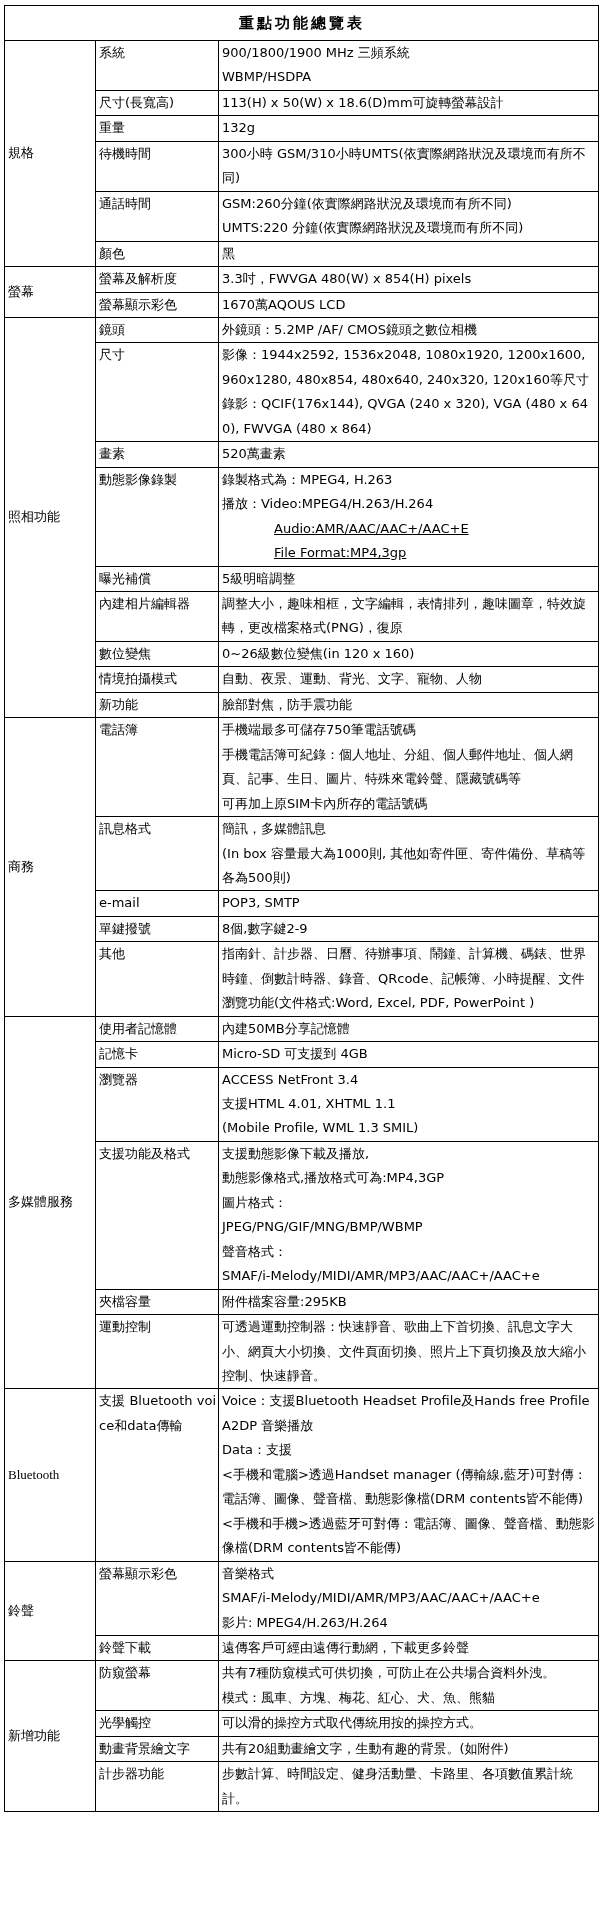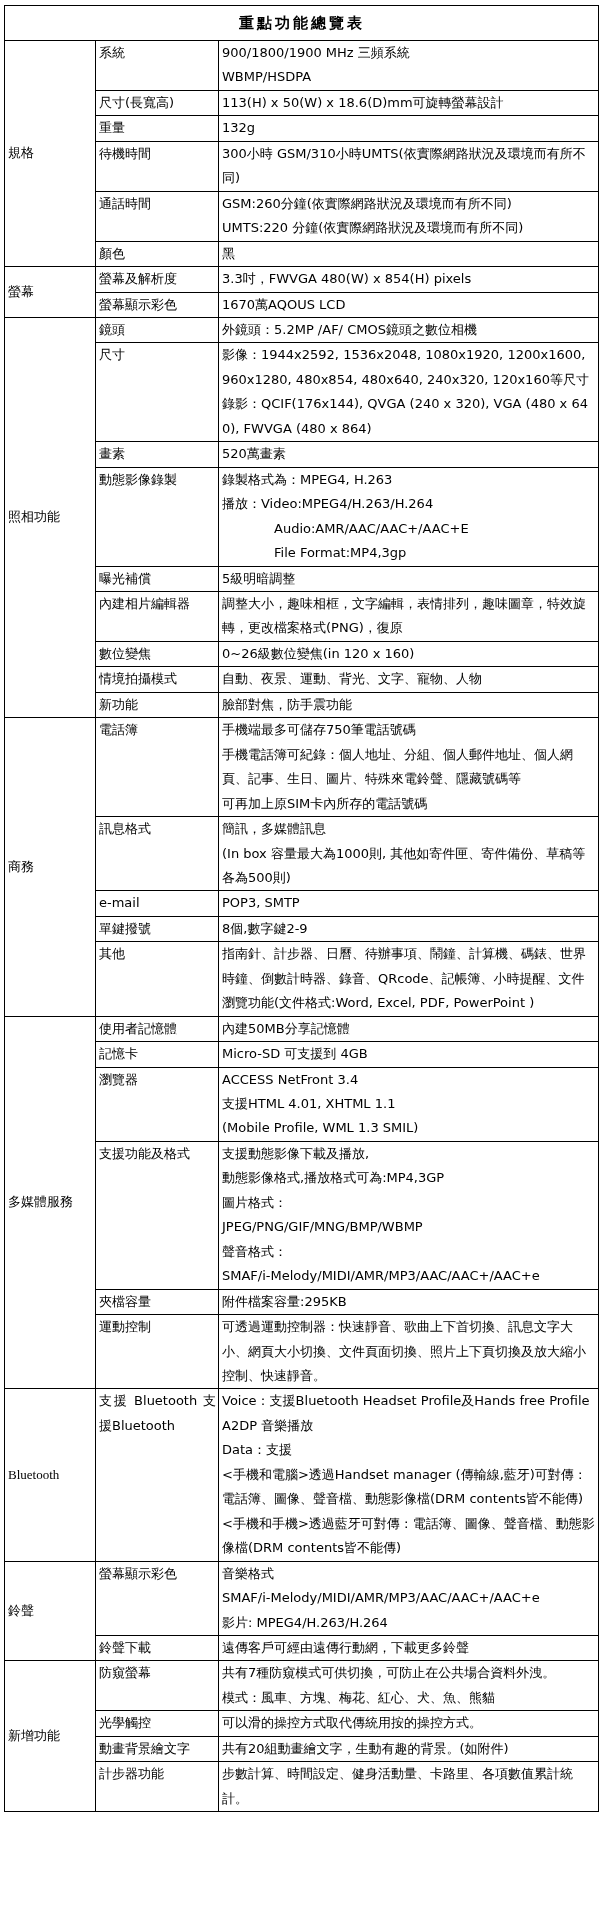--- a/index.html
+++ b/index.html
@@ -15,21 +15,21 @@
   }
   table.spec td.title {
     text-align: center; font-size: 15px; font-weight: bold; letter-spacing: 3px;
     height: 34px; line-height: 34px; vertical-align: middle;
   }
   td.cat { vertical-align: middle !important; font-family: Liberation Serif, serif; }
   col.c1 { width: 91px; }
   col.c2 { width: 123px; }
   col.c3 { width: 380px; }
   .line { display: block; white-space: normal; }
-  .indent { padding-left: 52px; }
+  .indent { padding-left: 52px; text-decoration: underline; }
 </style>
 </head>
 <body>
 
 <table class="spec">
   <colgroup>
       <col class="c1">
       <col class="c2">
       <col class="c3">
     </colgroup>
@@ -221,21 +221,21 @@
         </td>
       </tr>
       <tr>
         <td>運動控制</td>
         <td>
           <span class="line">可透過運動控制器：快速靜音、歌曲上下首切換、訊息文字大小、網頁大小切換、文件頁面切換、照片上下頁切換及放大縮小控制、快速靜音。</span>
         </td>
       </tr>
       <tr>
         <td class="cat" rowspan="1">Bluetooth</td>
-        <td style="text-align: justify;">支援 Bluetooth 支援Bluetooth</td>
+        <td style="text-align: justify;">支援 Bluetooth voice和data傳輸</td>
         <td>
           <span class="line">Voice：支援Bluetooth Headset Profile及Hands free Profile</span>
           <span class="line">A2DP 音樂播放</span>
           <span class="line">Data：支援</span>
           <span class="line">&lt;手機和電腦&gt;透過Handset manager (傳輸線,藍牙)可對傳：電話簿、圖像、聲音檔、動態影像檔(DRM contents皆不能傳)</span>
           <span class="line">&lt;手機和手機&gt;透過藍牙可對傳：電話簿、圖像、聲音檔、動態影像檔(DRM contents皆不能傳)</span>
         </td>
       </tr>
       <tr>
         <td class="cat" rowspan="2">鈴聲</td>

